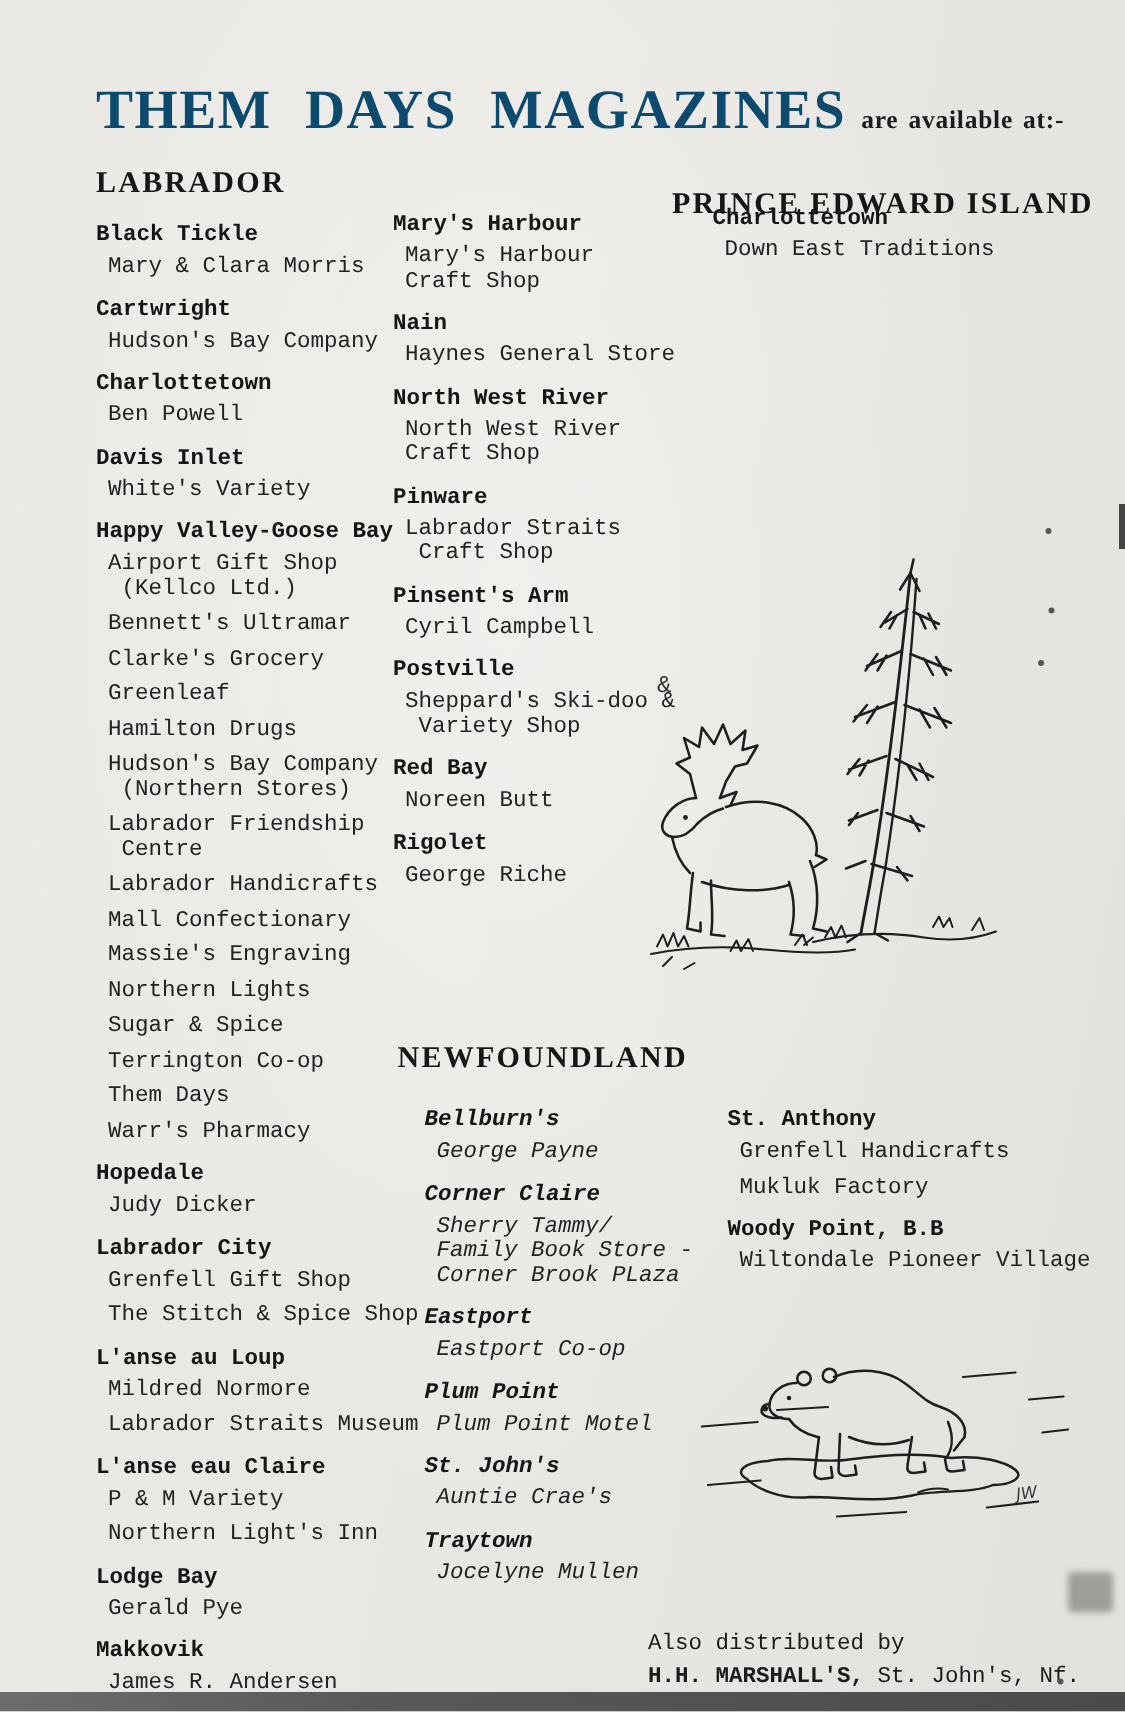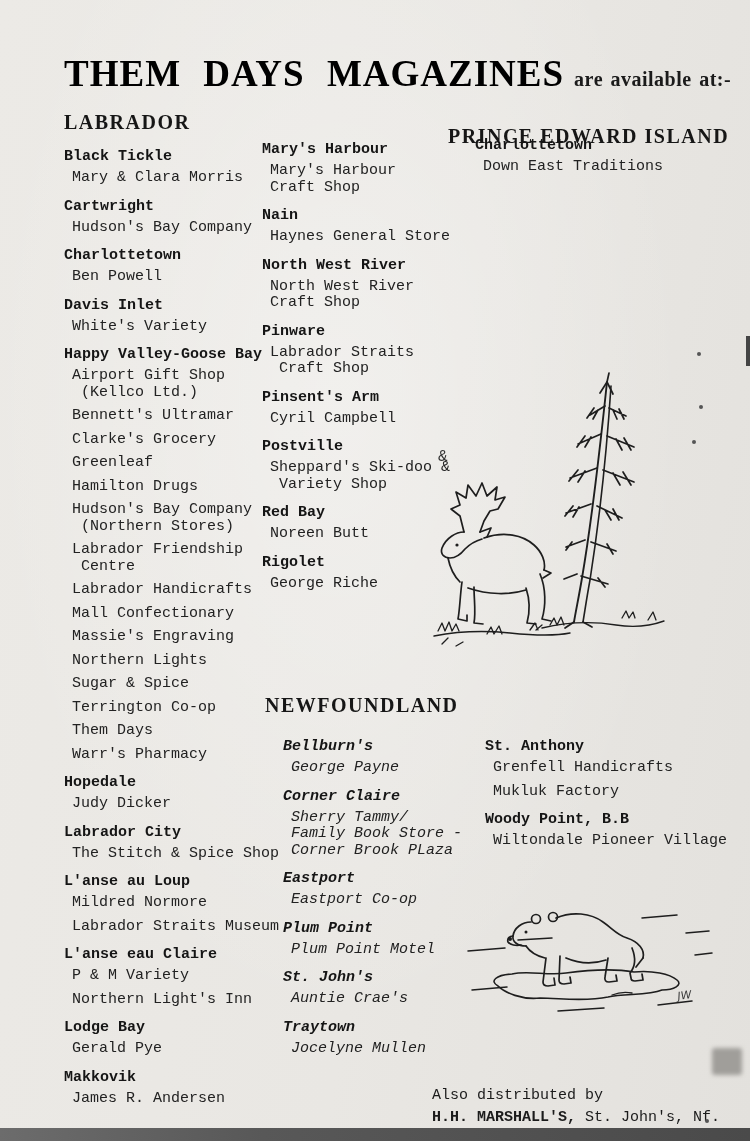--- a/index.html
+++ b/index.html
@@ -10,25 +10,25 @@
       radial-gradient(ellipse at 45% 35%, rgba(255,255,255,.35), rgba(0,0,0,0) 60%),
       linear-gradient(100deg, #eceae6 0%, #e9e7e3 55%, #e3e1dd 100%);
     font-family:"Liberation Mono","DejaVu Sans Mono",monospace;
     color:#1b1b1b;
     overflow:hidden;
   }
   .abs { position:absolute; }
   .title {
     font-family:"Liberation Serif","DejaVu Serif",serif;
     font-weight:700; font-size:37px; letter-spacing:1px; word-spacing:12px;
-    color:#000000; white-space:nowrap;
+    color:#0c4a6e; white-space:nowrap;
   }
   .title-suffix {
     font-family:"Liberation Serif","DejaVu Serif",serif;
-    font-weight:700; font-size:20px; letter-spacing:.5px; word-spacing:2px;
+    font-weight:700; font-size:17px; letter-spacing:.5px; word-spacing:2px;
     margin-left:10px;
   }
   .section-head {
     font-family:"Liberation Serif","DejaVu Serif",serif;
     font-weight:700; font-size:20px; letter-spacing:1.5px; color:#161616;
     white-space:nowrap;
   }
   .entry { margin-bottom:10px; }
   .city { font-weight:700; font-size:15px; line-height:20px; white-space:pre; color:#151515; }
   .vendor { margin:3px 0 7px 8px; }
@@ -133,20 +133,23 @@
     </div>
     <div class="entry">
       <div class="city">Hopedale</div>
       <div class="vendor">
         <div class="vline">Judy Dicker</div>
       </div>
     </div>
     <div class="entry">
       <div class="city">Labrador City</div>
       <div class="vendor">
+        <div class="vline">Grenfell Gift Shop</div>
+      </div>
+      <div class="vendor">
         <div class="vline">The Stitch &amp; Spice Shop</div>
       </div>
     </div>
     <div class="entry">
       <div class="city">L'anse au Loup</div>
       <div class="vendor">
         <div class="vline">Mildred Normore</div>
       </div>
       <div class="vendor">
         <div class="vline">Labrador Straits Museum</div>

